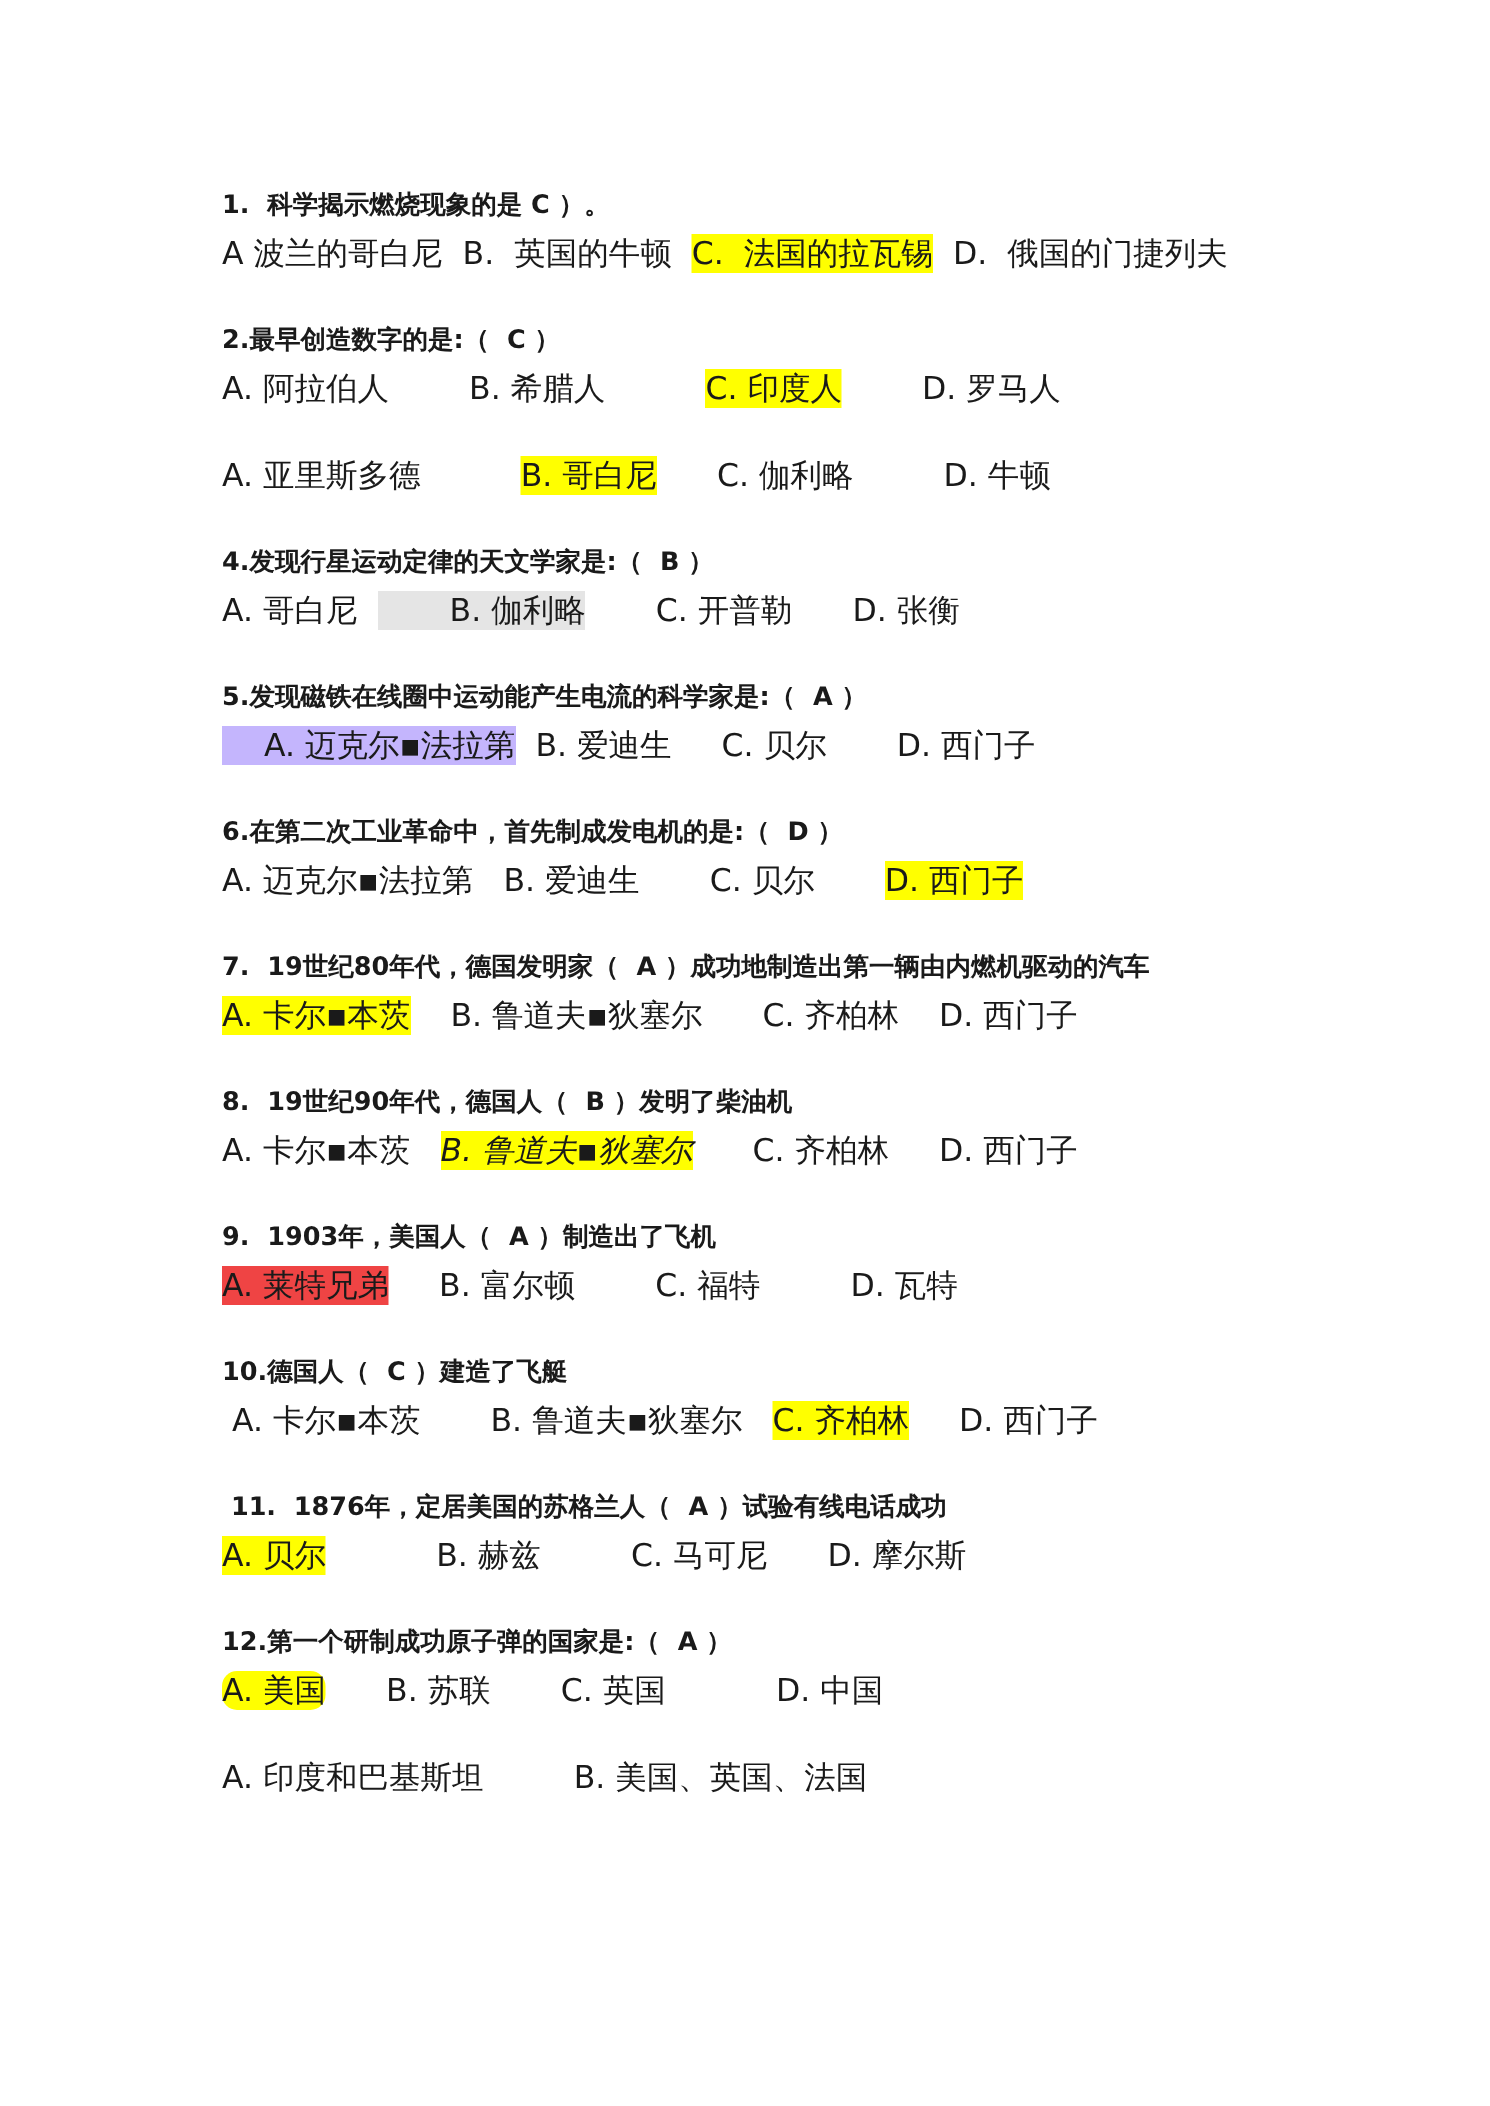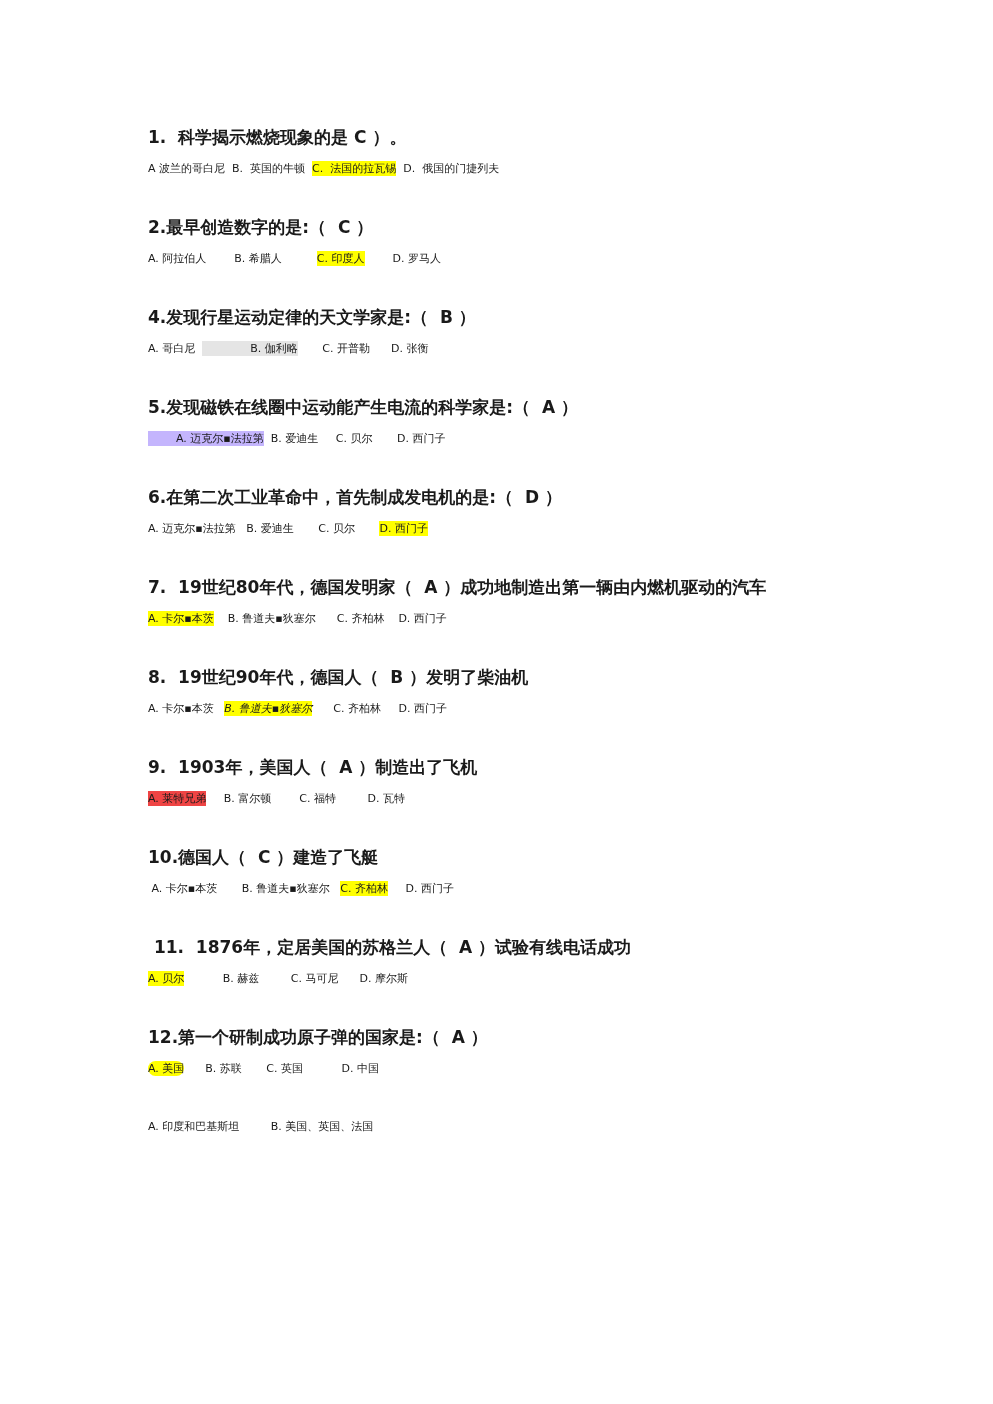--- a/index.html
+++ b/index.html
@@ -26,37 +26,37 @@
     white-space: pre-wrap;
   }
   .q-title {
     font-weight: bold;
     font-size: 17px;
     line-height: 22px;
     white-space: pre-wrap;
   }
   .q-options {
     margin-top: 10px;
-    font-size: 11px;
+    font-size: 21px;
     line-height: 22px;
     white-space: pre-wrap;
   }
   .q-options span.hl {
     background: #ffff00;
     padding: 1px 0;
   }
 </style>
 </head>
 <body>
 
 <div class="page">
   <div>
       <div class="q"><div class="q-title">1.  科学揭示燃烧现象的是 C ）。</div><div class="q-options"><span>A 波兰的哥白尼  </span><span>B.  英国的牛顿  </span><span class="hl" style="background: rgb(255, 255, 0);">C.  法国的拉瓦锡</span><span>  D.  俄国的门捷列夫</span></div></div>
       <div class="q"><div class="q-title">2.最早创造数字的是:（  C ）</div><div class="q-options"><span>A. 阿拉伯人        B. 希腊人          </span><span class="hl" style="background: rgb(255, 255, 0);">C. 印度人</span><span>        D. 罗马人</span></div></div>
-      <div class="q"></div>
+      <div class="q"><div class="q-options"><span>A. 亚里斯多德          </span><span class="hl" style="background: rgb(255, 255, 0);">B. 哥白尼</span><span>      C. 伽利略         D. 牛顿</span></div></div>
       <div class="q"><div class="q-title">4.发现行星运动定律的天文学家是:（  B ）</div><div class="q-options"><span>A. 哥白尼  </span><span class="hl" style="background: #e5e5e5; padding-left: 48px;">B. 伽利略</span><span>       C. 开普勒      D. 张衡</span></div></div>
       <div class="q"><div class="q-title">5.发现磁铁在线圈中运动能产生电流的科学家是:（  A ）</div><div class="q-options"><span class="hl" style="background: #c4b5fd; padding-left: 28px;">A. 迈克尔▪法拉第</span><span>  B. 爱迪生     C. 贝尔       D. 西门子</span></div></div>
       <div class="q"><div class="q-title">6.在第二次工业革命中，首先制成发电机的是:（  D ）</div><div class="q-options"><span>A. 迈克尔▪法拉第   B. 爱迪生       C. 贝尔       </span><span class="hl" style="background: rgb(255, 255, 0);">D. 西门子</span></div></div>
       <div class="q"><div class="q-title">7.  19世纪80年代，德国发明家（  A ）成功地制造出第一辆由内燃机驱动的汽车</div><div class="q-options"><span class="hl" style="background: rgb(255, 255, 0);">A. 卡尔▪本茨</span><span>    B. 鲁道夫▪狄塞尔      C. 齐柏林    D. 西门子</span></div></div>
       <div class="q"><div class="q-title">8.  19世纪90年代，德国人（  B ）发明了柴油机</div><div class="q-options"><span>A. 卡尔▪本茨   </span><span class="hl" style="background: rgb(255, 255, 0); font-style: italic;">B. 鲁道夫▪狄塞尔</span><span>      C. 齐柏林     D. 西门子</span></div></div>
       <div class="q"><div class="q-title">9.  1903年，美国人（  A ）制造出了飞机</div><div class="q-options"><span class="hl" style="background: #ef4444;">A. 莱特兄弟</span><span>     B. 富尔顿        C. 福特         D. 瓦特</span></div></div>
       <div class="q"><div class="q-title">10.德国人（  C ）建造了飞艇</div><div class="q-options"><span> A. 卡尔▪本茨       B. 鲁道夫▪狄塞尔   </span><span class="hl" style="background: rgb(255, 255, 0);">C. 齐柏林</span><span>     D. 西门子</span></div></div>
       <div class="q"><div class="q-title"> 11.  1876年，定居美国的苏格兰人（  A ）试验有线电话成功</div><div class="q-options"><span class="hl" style="background: rgb(255, 255, 0);">A. 贝尔</span><span>           B. 赫兹         C. 马可尼      D. 摩尔斯</span></div></div>
       <div class="q"><div class="q-title">12.第一个研制成功原子弹的国家是:（  A ）</div><div class="q-options"><span class="hl" style="background: rgb(255, 255, 0); border-radius: 10px;">A. 美国</span><span>      B. 苏联       C. 英国           D. 中国</span></div></div>
       <div class="q"><div class="q-options"><span>A. 印度和巴基斯坦         B. 美国、英国、法国</span></div></div>

